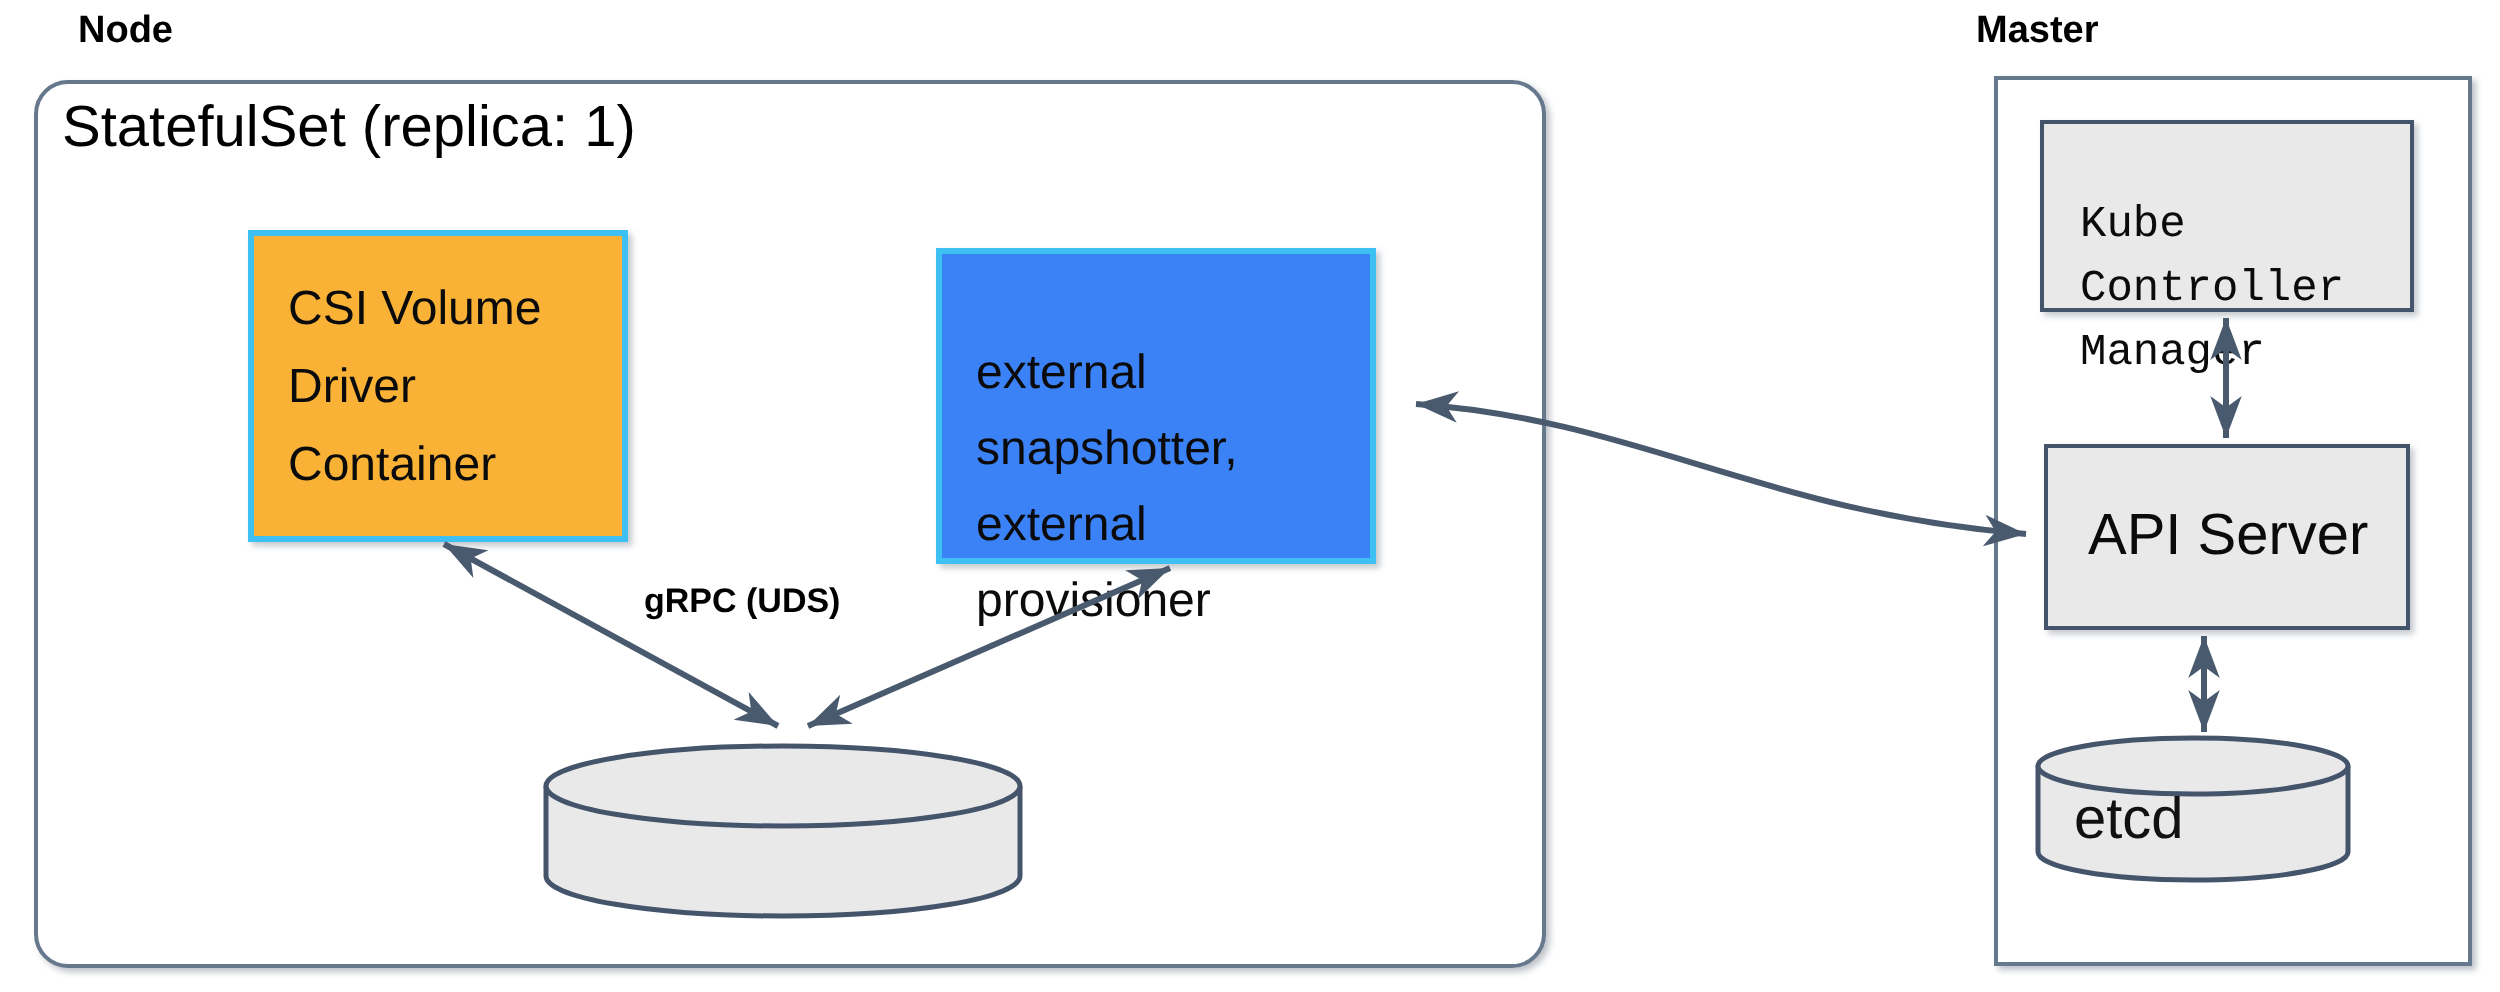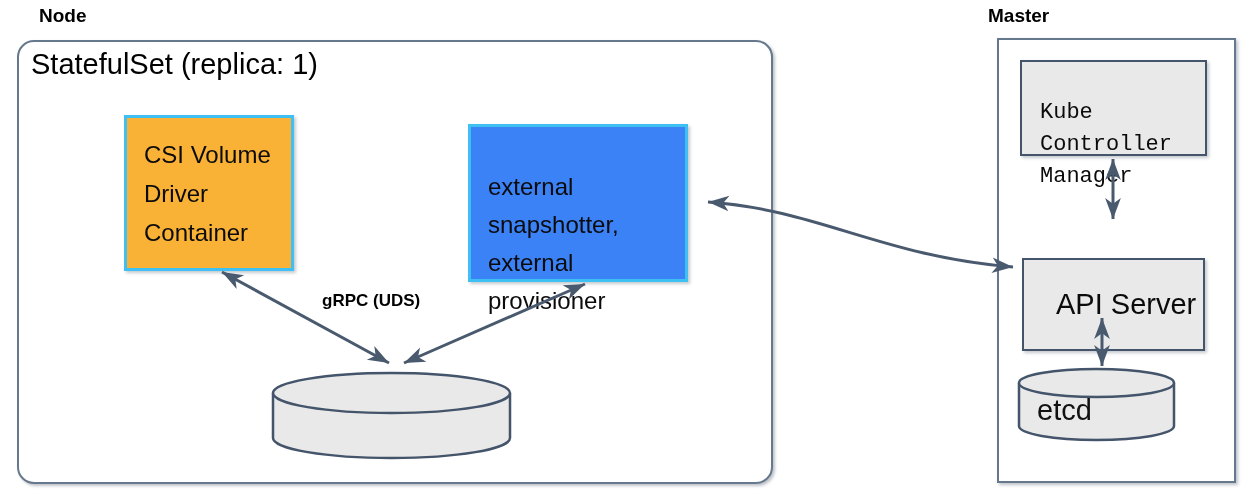--- a/index.html
+++ b/index.html
@@ -33,21 +33,21 @@
   }
   .color-box {
     border: 3px solid #3EC1F2;
     box-sizing: border-box;
     box-shadow: 2px 2px 3px rgba(110,120,135,0.4);
     font-size: 24px;
     color: #0b0b0b;
     white-space: pre-line;
   }
   .csi-box {
-    left: 124px; top: 115px; width: 170px; height: 156px;
+    left: 124px; top: 115px; width: 190px; height: 156px;
     background: #F9B236;
     display: flex; align-items: center;
     padding-left: 17px;
     line-height: 39px;
   }
   .sidecar-box {
     left: 468px; top: 124px; width: 220px; height: 158px;
     background: #3b82f6;
     padding: 3px 0 0 17px;
     line-height: 38px;
@@ -64,22 +64,21 @@
     font-size: 22px;
     line-height: 32px;
     padding: 3px 0 0 18px;
     white-space: pre-line;
     font-family: Liberation Mono, monospace;
   }
   .api-box {
     left: 1022px; top: 222px; width: 183px; height: 93px;
     font-size: 29px;
     display: flex; align-items: center;
-    padding-left: 32px;
-    margin-top: 36px;
+    padding-left: 20px;
   }
   .grpc-label {
     left: 322px; top: 291px;
     font-size: 17px;
     font-weight: bold;
     color: #000000;
   }
   .emptydir-label {
     left: 273px; top: 407px; width: 237px;
     text-align: center;

